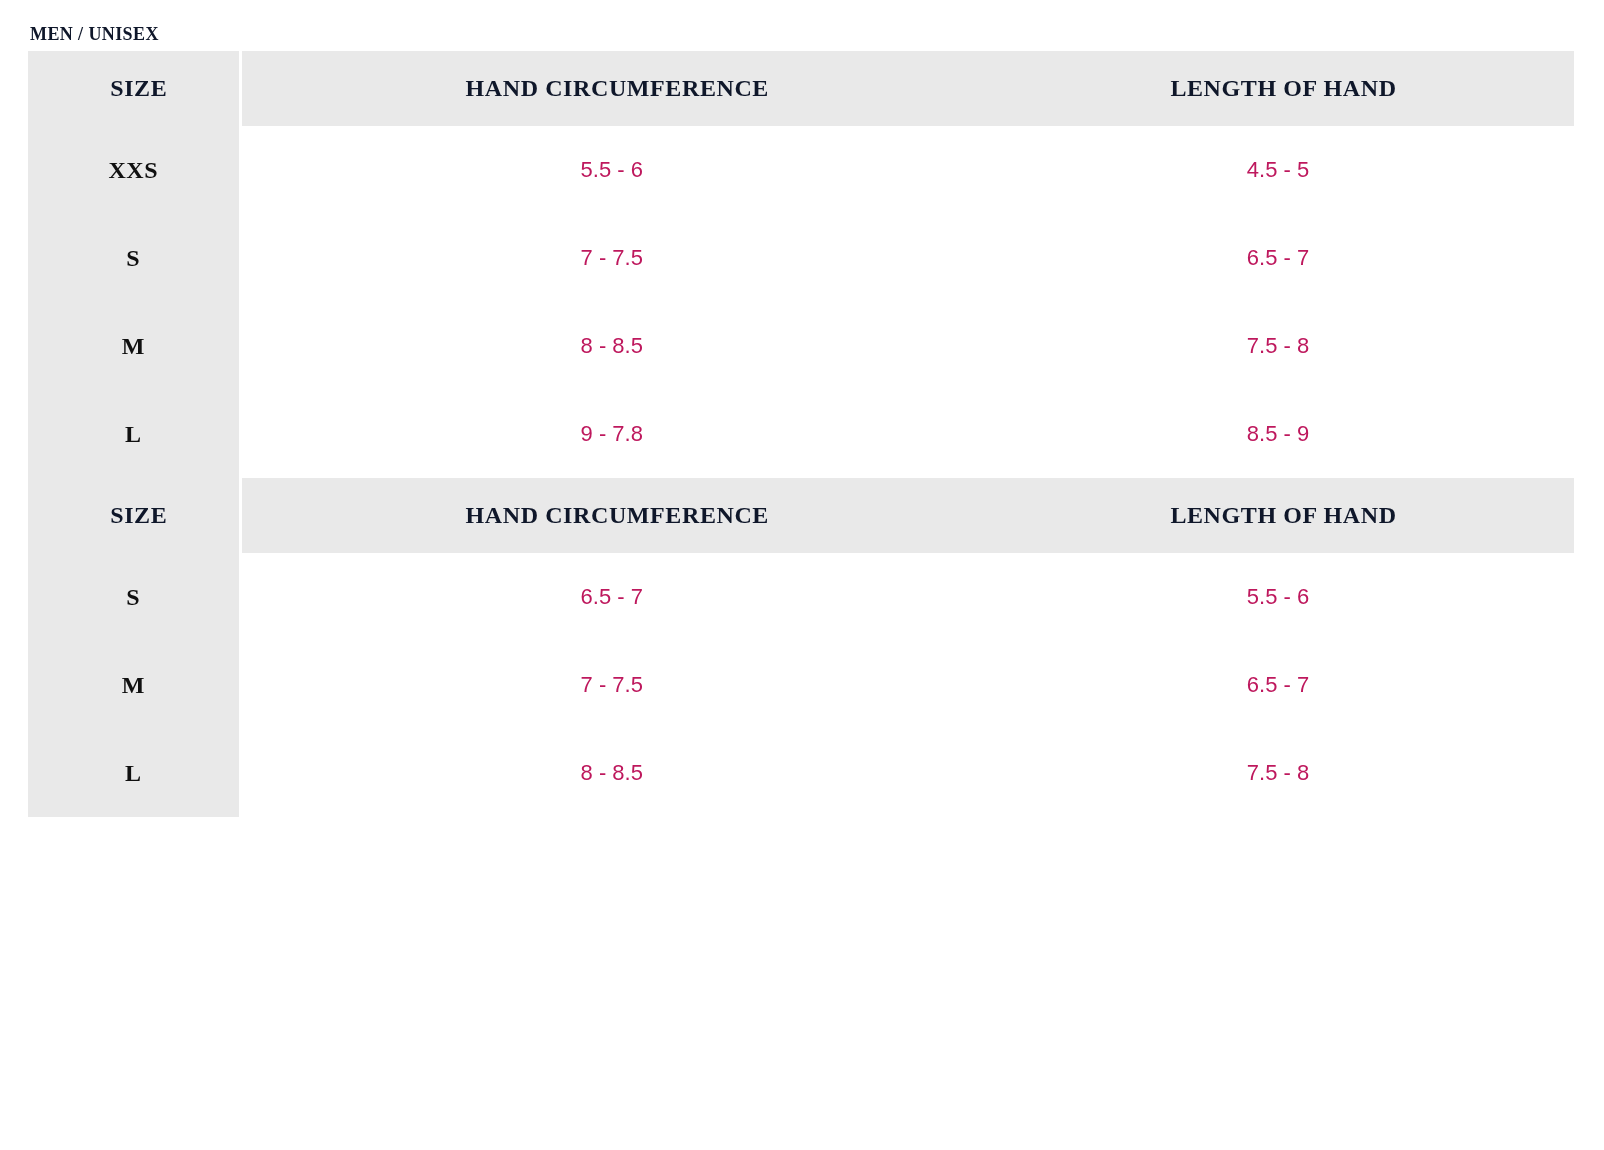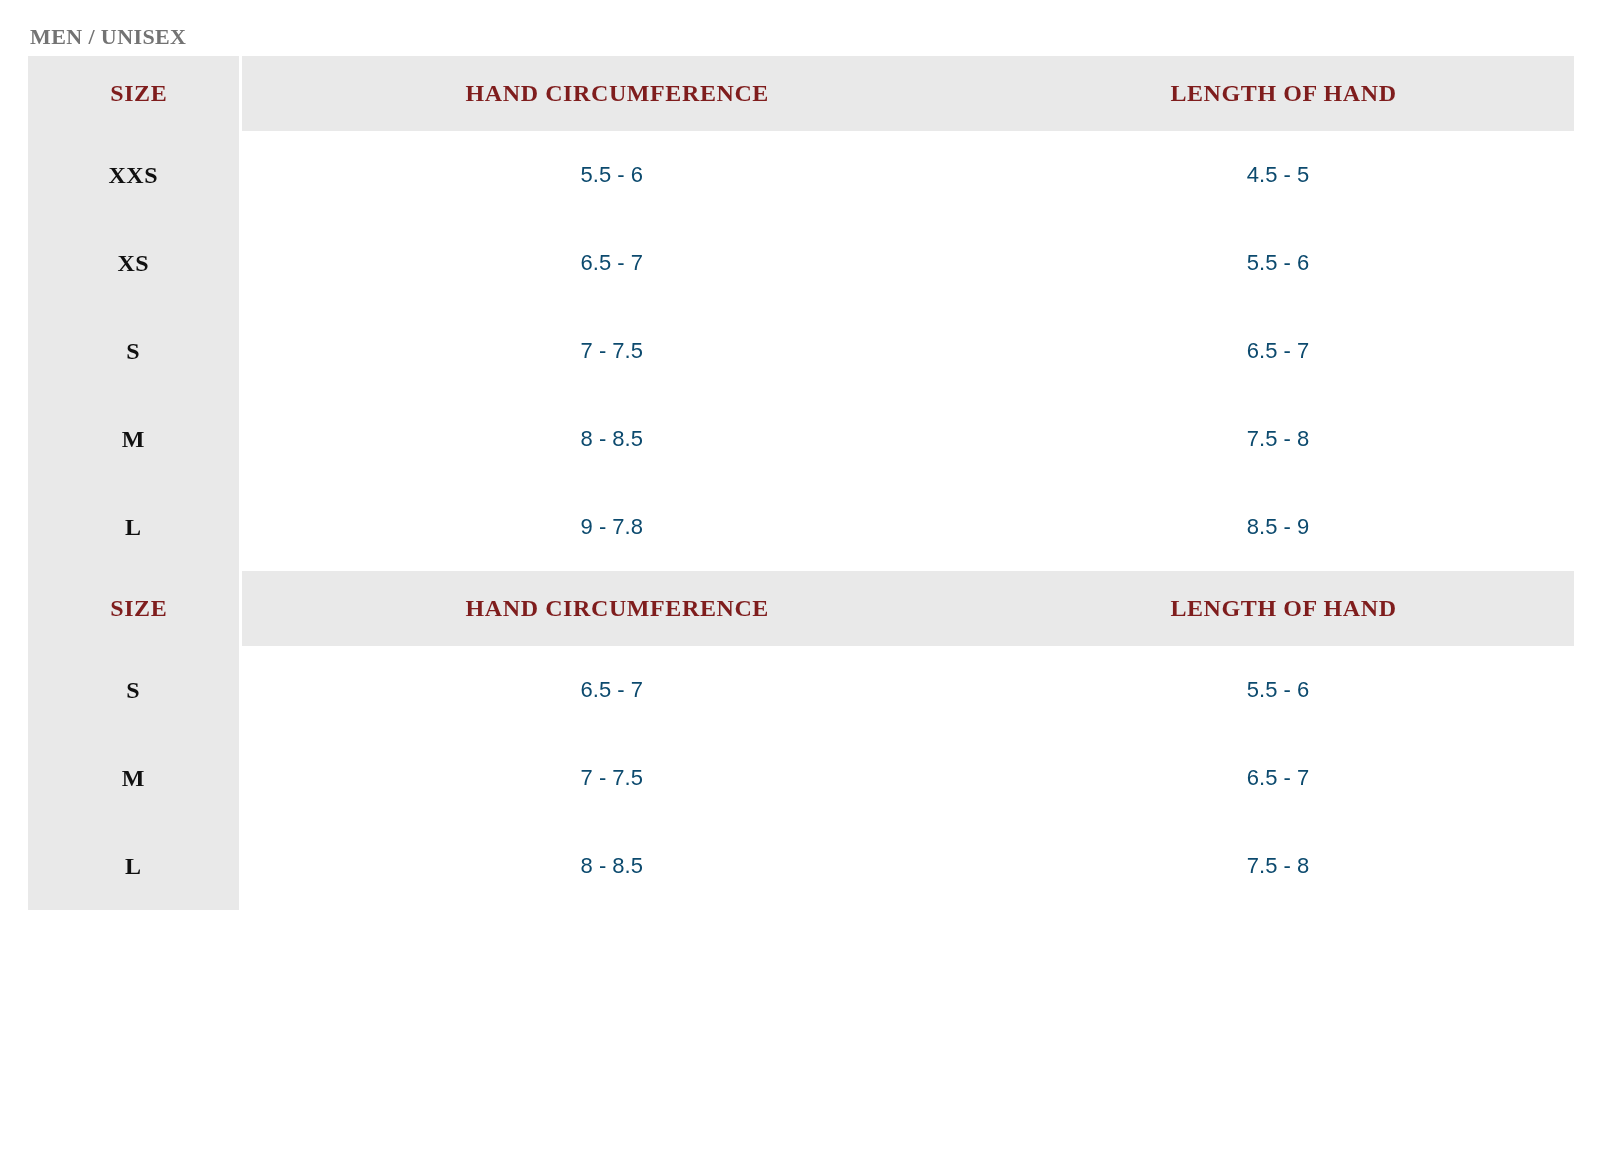--- a/index.html
+++ b/index.html
@@ -14,44 +14,44 @@
     color: #1a1a1a;
     overflow: hidden;
   }
   .page {
     padding: 24px 28px 0 28px;
     box-sizing: border-box;
   }
   .section-title {
     font-family: "Liberation Serif", serif;
     font-weight: bold;
-    font-size: 22px;
+    font-size: 18px;
     letter-spacing: 0.4px;
-    color: #737373;
+    color: #0f172a;
     margin: 0 0 6px 2px;
   }
   .section-title.second {
     margin-top: 26px;
   }
   table.size-table {
     border-collapse: collapse;
     width: 1546px;
     table-layout: fixed;
   }
   table.size-table col.c-size { width: 212px; }
   table.size-table col.c-circ { width: 742px; }
   table.size-table col.c-len  { width: 592px; }
 
   table.size-table th {
     background: #e9e9e9;
     font-family: "Liberation Serif", serif;
     font-weight: bold;
     font-size: 24px;
     letter-spacing: 0.6px;
-    color: #7f1d1d;
+    color: #0f172a;
     padding: 24px 0 24px 11px;
     text-align: center;
     border: 0;
   }
   table.size-table th.size-head {
     border-right: 3px solid #ffffff;
   }
   table.size-table td {
     text-align: center;
     border: 0;
@@ -65,21 +65,21 @@
     font-weight: bold;
     font-size: 24px;
     letter-spacing: 0.5px;
     color: #101010;
     border-right: 3px solid #ffffff;
   }
   table.size-table td.val-cell {
     background: #ffffff;
     font-family: "Liberation Sans", sans-serif;
     font-size: 22px;
-    color: #0c4a6e;
+    color: #be185d;
   }
   .tbl-wrap { position: relative; }
 </style>
 </head>
 <body>
 
 <div class="page">
 
   <div class="section">
     <div class="section-title">MEN / UNISEX</div>
@@ -95,25 +95,20 @@
             <th class="size-head">SIZE</th>
             <th>HAND CIRCUMFERENCE</th>
             <th>LENGTH OF HAND</th>
           </tr>
         </thead>
         <tbody>
           <tr>
             <td class="size-cell">XXS</td>
             <td class="val-cell">5.5 - 6</td>
             <td class="val-cell">4.5 - 5</td>
-          </tr>
-          <tr>
-            <td class="size-cell">XS</td>
-            <td class="val-cell">6.5 - 7</td>
-            <td class="val-cell">5.5 - 6</td>
           </tr>
           <tr>
             <td class="size-cell">S</td>
             <td class="val-cell">7 - 7.5</td>
             <td class="val-cell">6.5 - 7</td>
           </tr>
           <tr>
             <td class="size-cell">M</td>
             <td class="val-cell">8 - 8.5</td>
             <td class="val-cell">7.5 - 8</td>

